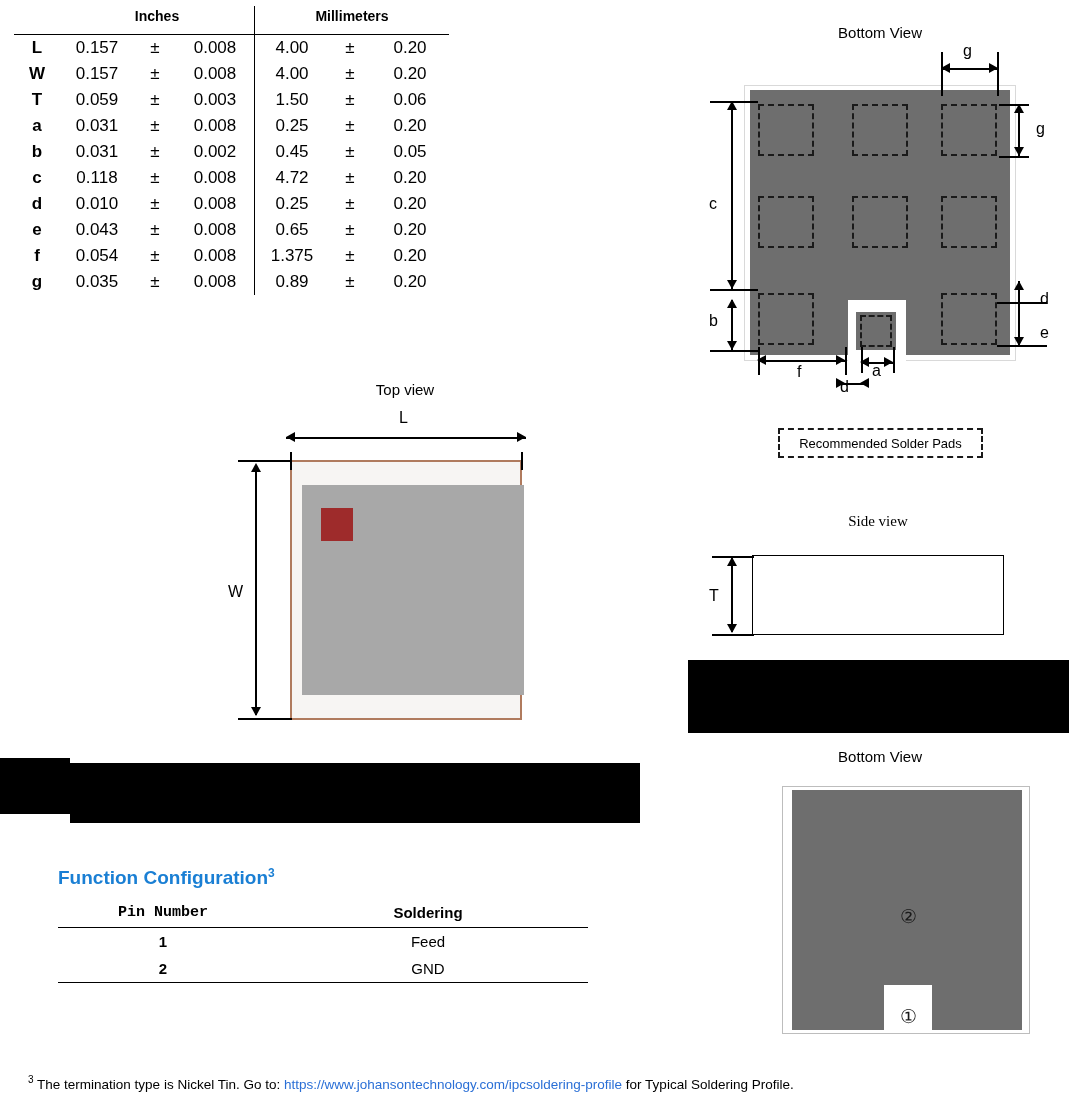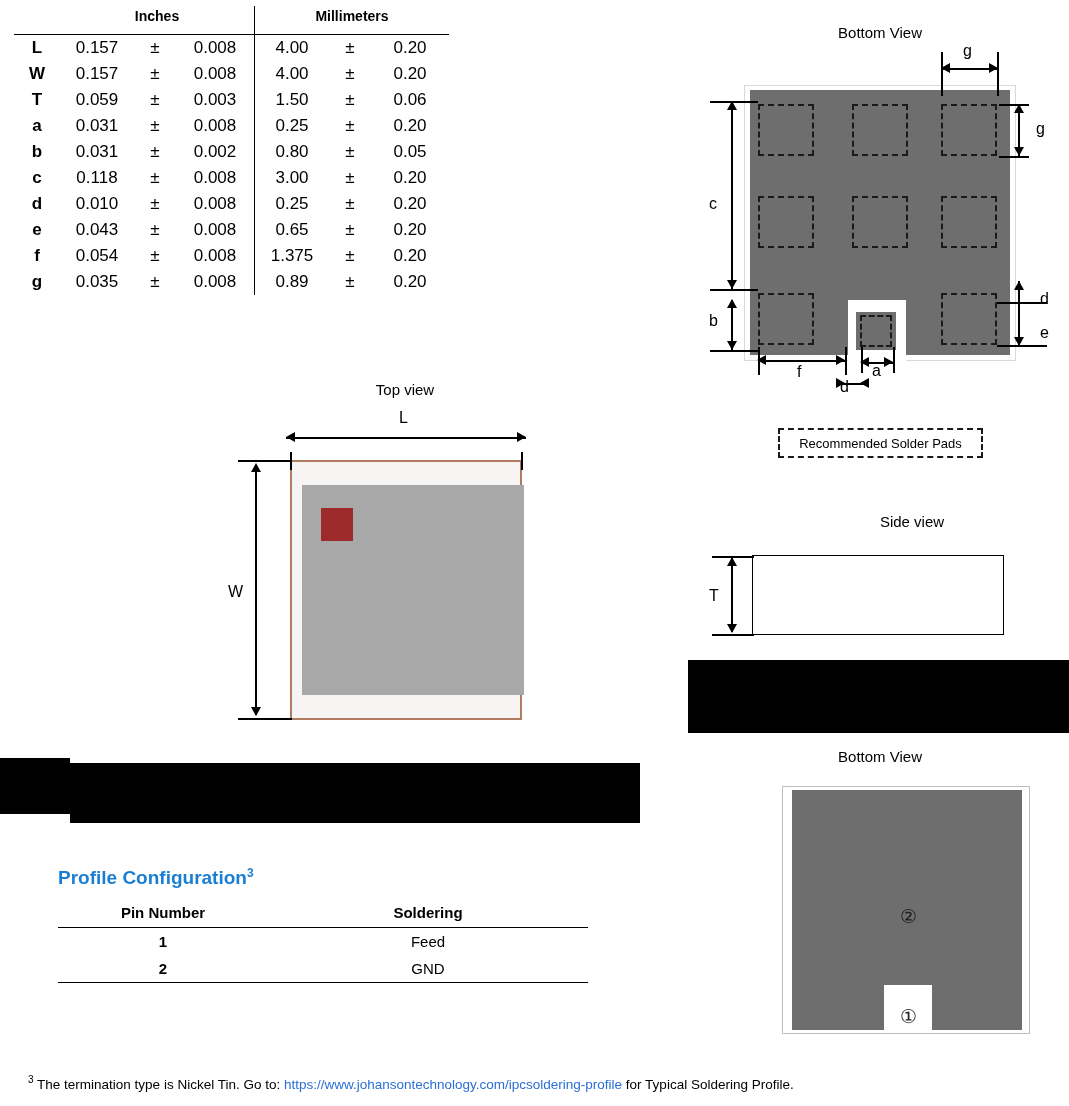--- a/index.html
+++ b/index.html
@@ -101,21 +101,21 @@
 
   
   #rsp-box {
     left: 778px; top: 428px; width: 205px; height: 30px;
     border: 2px dashed #1a1a1a; box-sizing: border-box;
     display: flex; align-items: center; justify-content: center;
     font-size: 13px;
   }
 
   
-  #sv-cap { left: 832px; top: 513px; width: 160px; }
+  #sv-cap { left: 798px; top: 513px; width: 160px; font-family: Liberation Serif, serif; }
   #sv-box {
     left: 752px; top: 555px; width: 252px; height: 80px;
     border: 1.5px solid #000; background: #fff; box-sizing: border-box;
   }
 
   
   .blackbar { background: #000; position: absolute; }
 
   
   #bv2-card {
@@ -221,30 +221,30 @@
         <td class="tol">0.008</td>
         <td class="val vline-l">0.25</td>
         <td class="pm">±</td>
         <td class="tol">0.20</td>
       </tr>
       <tr>
         <td class="sym">b</td>
         <td class="val">0.031</td>
         <td class="pm">±</td>
         <td class="tol">0.002</td>
-        <td class="val vline-l">0.80</td>
+        <td class="val vline-l">0.45</td>
         <td class="pm">±</td>
         <td class="tol">0.05</td>
       </tr>
       <tr>
         <td class="sym">c</td>
         <td class="val">0.118</td>
         <td class="pm">±</td>
         <td class="tol">0.008</td>
-        <td class="val vline-l">3.00</td>
+        <td class="val vline-l">4.72</td>
         <td class="pm">±</td>
         <td class="tol">0.20</td>
       </tr>
       <tr>
         <td class="sym">d</td>
         <td class="val">0.010</td>
         <td class="pm">±</td>
         <td class="tol">0.008</td>
         <td class="val vline-l">0.25</td>
         <td class="pm">±</td>
@@ -395,28 +395,28 @@
 
 <div class="abs" id="bv2-card"></div>
 <div class="abs caption" id="bv2-cap">Bottom View</div>
 <div class="abs" id="bv2-frame"></div>
 <div class="abs" id="bv2-body"></div>
 <div class="abs" id="bv2-notch"></div>
 <div class="circnum" style="left:900px; top:905px;">②</div>
 <div class="circnum" style="left:900px; top:1005px;">①</div>
 
 <div class="abs" id="term-title">
-  <span>Profile Configuration</span><sup>3</sup>
+  <span>Function Configuration</span><sup>3</sup>
 </div>
 
 <div class="abs" id="term-table">
   <table>
     <thead>
       <tr>
-        <th style="width:210px;">Pin Number</th>
+        <th style="width:210px;font-family:Liberation Mono, monospace;">Pin Number</th>
         <th style="width:320px;">Soldering</th>
       </tr>
     </thead>
     <tbody>
       <tr>
         <td class="pin">1</td>
         <td>Feed</td>
       </tr>
       <tr class="last">
         <td class="pin">2</td>

